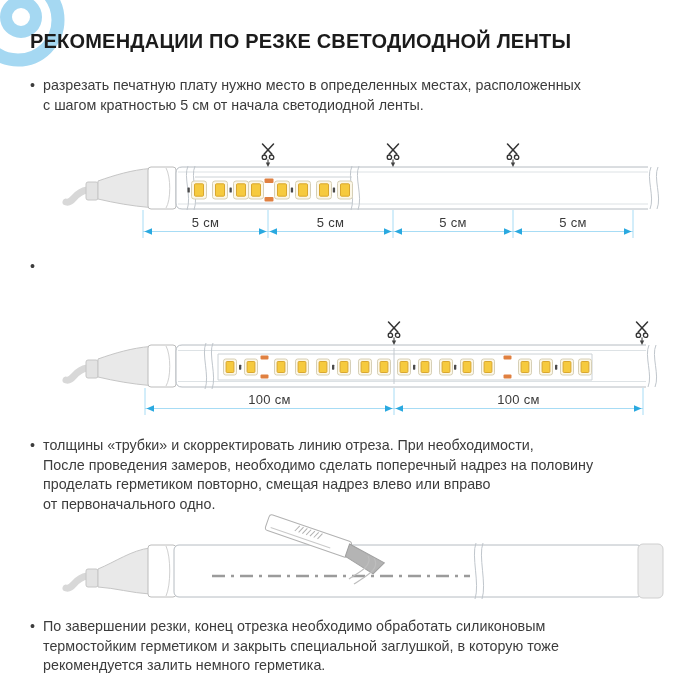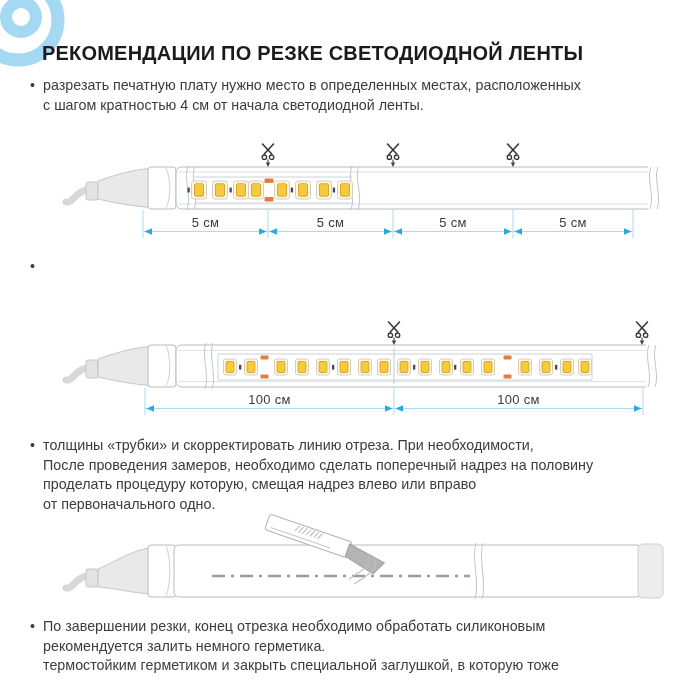--- a/index.html
+++ b/index.html
@@ -1,19 +1,19 @@
 <!DOCTYPE html>
 <html><head>
 <meta charset="utf-8">
 <style>
   html,body{margin:0;padding:0;background:#fff;}
   .page{position:relative;width:700px;height:700px;background:#ffffff;overflow:hidden;
         font-family:"Liberation Sans",sans-serif;}
   .logo{position:absolute;left:0;top:0;}
-  .title{position:absolute;left:30px;top:30px;margin:12px;font-size:20px;font-weight:700;
+  .title{position:absolute;left:30px;top:30px;margin:0;font-size:20px;font-weight:700;
          color:#1b1b1b;letter-spacing:.2px;white-space:nowrap;}
   .bullet{position:absolute;left:30px;display:flex;gap:8px;color:#3c3c3c;
           font-size:14.3px;line-height:19.6px;}
   .bullet .dot{line-height:19.6px;}
   .bullet .line{display:block;white-space:nowrap;}
   .diagram{position:absolute;left:0;}
   svg text{font-family:"Liberation Sans",sans-serif;font-size:13px;fill:#3a3a3a;letter-spacing:.3px;}
 </style>
 </head>
 <body>
@@ -24,21 +24,21 @@
     <circle cx="21" cy="17" r="15" fill="none" stroke="#a5d8f2" stroke-width="12"></circle>
     <circle cx="18" cy="20" r="40" fill="none" stroke="#a5d8f2" stroke-width="13"></circle>
   </svg>
 
   <h1 class="title">РЕКОМЕНДАЦИИ ПО РЕЗКЕ СВЕТОДИОДНОЙ ЛЕНТЫ</h1>
 
   <div class="bullet" style="top:76px">
     <span class="dot">•</span>
     <div>
       <span class="line">разрезать печатную плату нужно место в определенных местах, расположенных</span>
-      <span class="line">с шагом кратностью 4 см от начала светодиодной ленты.</span>
+      <span class="line">с шагом кратностью 5 см от начала светодиодной ленты.</span>
     </div>
   </div>
 
   <svg class="diagram" style="top:142px" width="700" height="108" viewBox="0 0 700 108">
     <defs>
       <g id="ledA">
         <rect width="15" height="18" rx="2.5" fill="#fcf7e7" stroke="#d6cfb6"></rect>
         <rect x="3" y="2.8" width="9" height="12.4" rx="1" fill="#f6ca3e" stroke="#d9a72e"></rect>
       </g>
       <g id="ledB">
@@ -206,21 +206,21 @@
       <text x="269.5" y="83.5" text-anchor="middle">100 см</text>
       <text x="518.5" y="83.5" text-anchor="middle">100 см</text>
     </g>
   </svg>
 
   <div class="bullet" style="top:436px">
     <span class="dot">•</span>
     <div>
       <span class="line">толщины «трубки» и скорректировать линию отреза. При необходимости,</span>
       <span class="line">После проведения замеров, необходимо сделать поперечный надрез на половину</span>
-      <span class="line">проделать процедуру которую, смещая надрез влево или вправо</span>
+      <span class="line">проделать герметиком повторно, смещая надрез влево или вправо</span>
       <span class="line">от первоначального одно.</span>
     </div>
   </div>
 
   <svg class="diagram" style="top:500px" width="700" height="112" viewBox="0 0 700 112">
     <g>
       <path d="M66,88 C73,90 74,78 87,76" fill="none" stroke="#d8d8d8" stroke-width="7" stroke-linecap="round"></path>
       <rect x="86" y="69" width="12" height="18" rx="2" fill="#e3e3e3" stroke="#c6c6c6"></rect>
       <path d="M98,69 C115,62 132,50 150,48 L150,94 C132,93 115,88 98,87 Z" fill="#e9e9e9" stroke="#c6c6c6"></path>
       <rect x="148" y="45" width="28" height="52" rx="3" fill="#ffffff" stroke="#bcbcbc"></rect>
@@ -252,18 +252,18 @@
       </g>
       <path d="M374,58 C381,69 366,76 354,84" fill="none" stroke="#bdbdbd" stroke-width="1.2"></path>
       <path d="M368,56 C373,66 359,72 349,79" fill="none" stroke="#bdbdbd" stroke-width="1.2"></path>
     </g>
   </svg>
 
   <div class="bullet" style="top:617px">
     <span class="dot">•</span>
     <div>
       <span class="line">По завершении резки, конец отрезка необходимо обработать силиконовым</span>
+      <span class="line">термостойким герметиком и закрыть специальной заглушкой, в которую тоже</span>
       <span class="line">рекомендуется залить немного герметика.</span>
-      <span class="line">термостойким герметиком и закрыть специальной заглушкой, в которую тоже</span>
     </div>
   </div>
 
 </div>
 
 </body></html>

